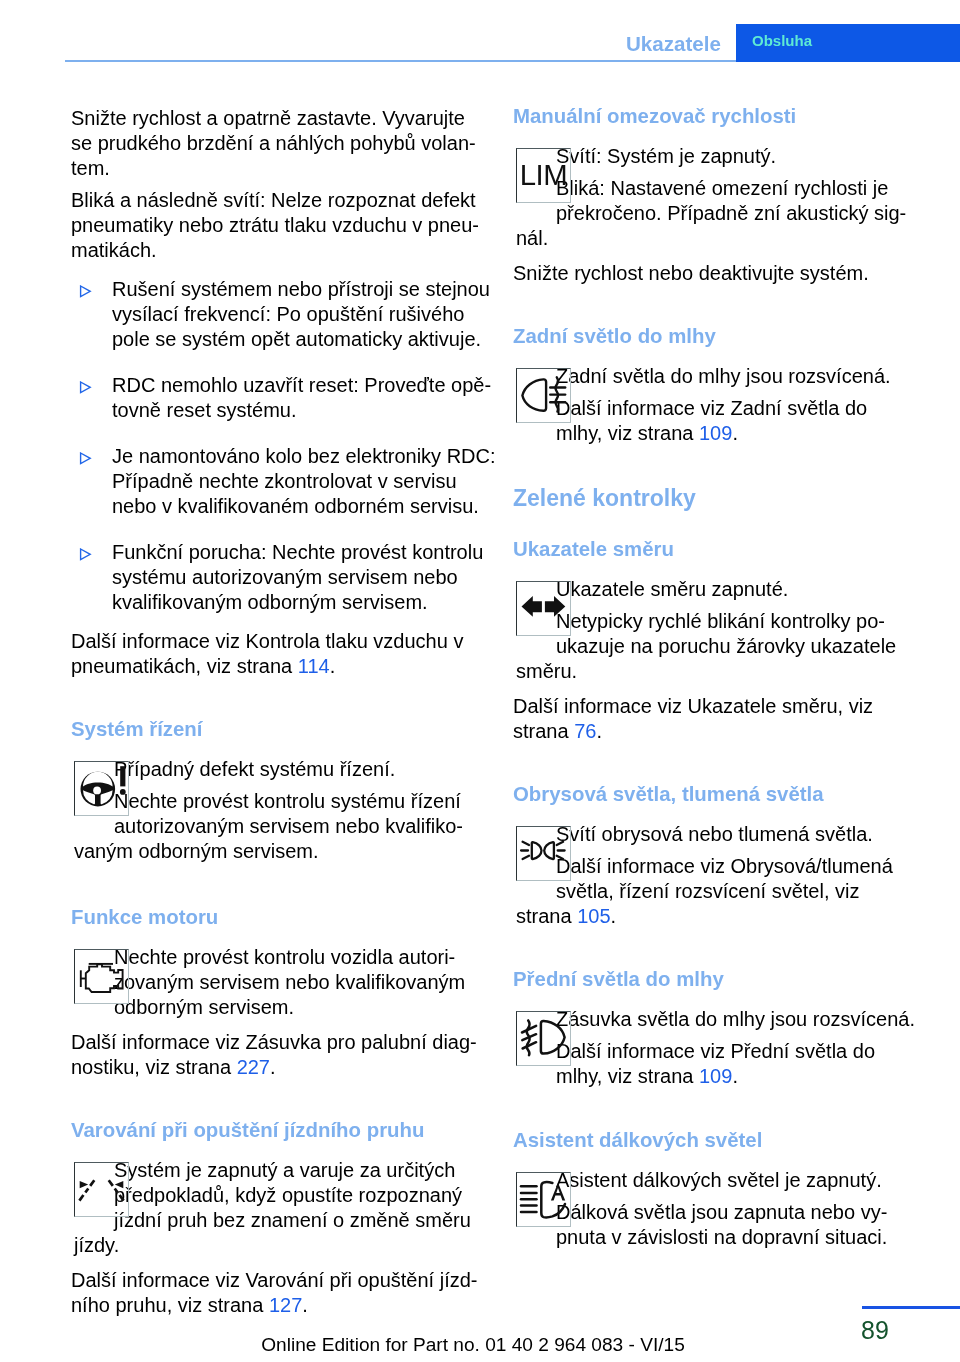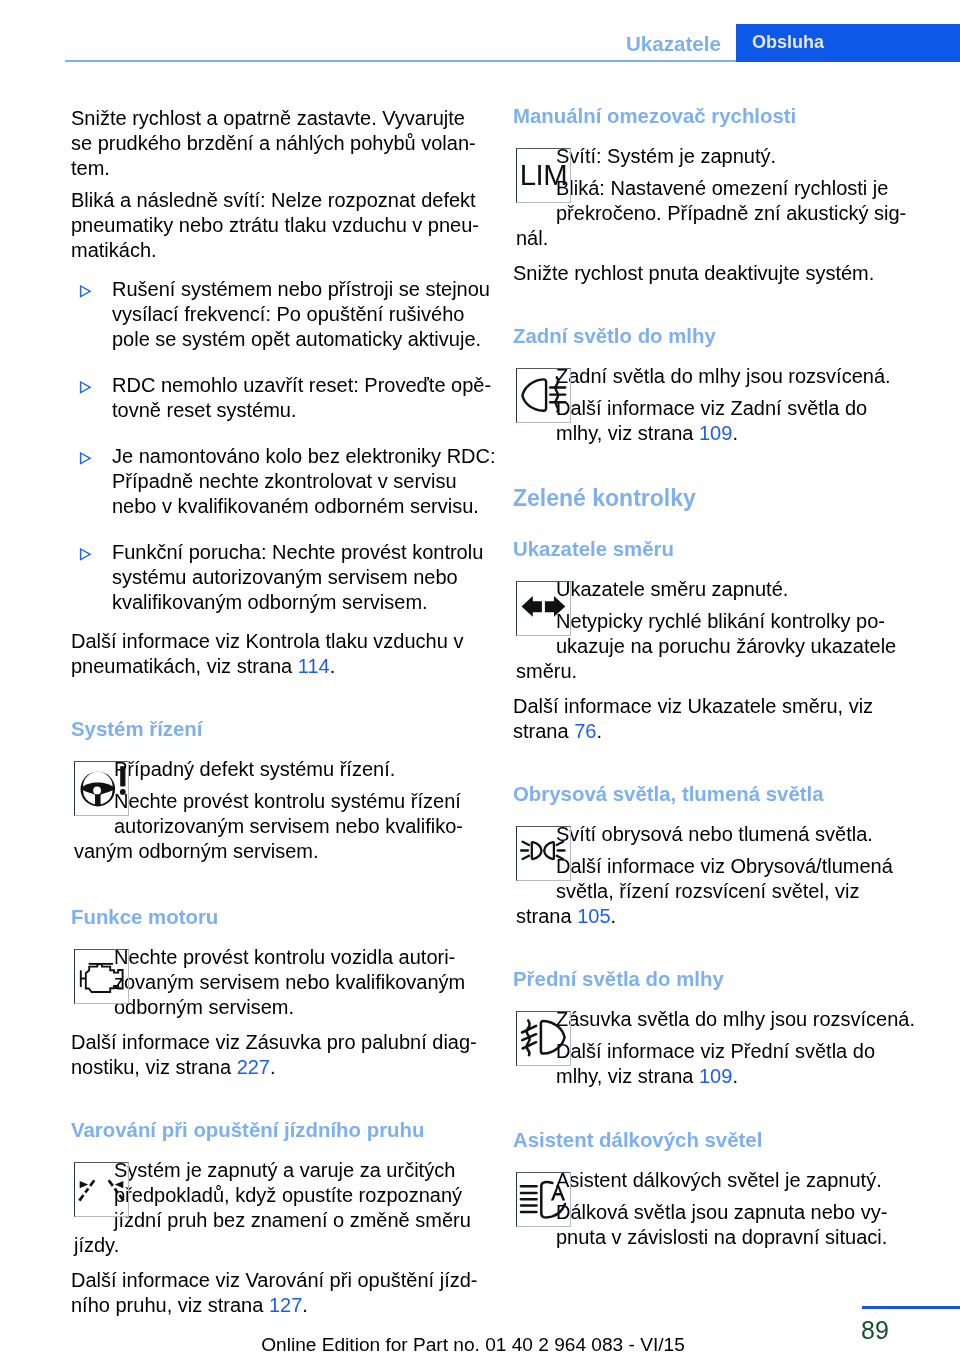--- a/index.html
+++ b/index.html
@@ -8,21 +8,21 @@
        position:relative;overflow:hidden;
        -webkit-font-smoothing:antialiased;
        text-rendering:optimizeLegibility;}
   .page{position:absolute;left:0;top:0;width:960px;height:1362px;background:#fff;}
 
   
   .hdr-rule{position:absolute;left:65px;top:60px;width:671px;height:2px;background:#7eb0ee;}
   .hdr-crumb{position:absolute;left:0;top:32px;width:721px;text-align:right;
              font-size:20.6px;font-weight:bold;color:#7eb0ee;}
   .hdr-tab{position:absolute;left:736px;top:24px;width:224px;height:38px;background:#0d58e6;}
-  .hdr-tab span{position:absolute;left:16px;top:8px;font-size:18px;font-weight:bold;color:#e5e5e5;text-align:center;}
+  .hdr-tab span{position:absolute;left:16px;top:8px;font-size:15px;font-weight:bold;color:#5eead4;text-align:center;}
 
   
   .col{position:absolute;}
   .col-left{left:71px;top:106px;width:420px;}
   .col-right{left:513px;top:104px;width:420px;}
 
   .para{margin:0;font-size:20px;line-height:25px;color:#000;white-space:pre;}
   .gap{height:7px;}
   .ref{color:#1e5fe8;}
 
@@ -185,21 +185,21 @@
             <text x="27.5" y="37.2" font-family="Liberation Sans, sans-serif" font-size="29.3" fill="#111" text-anchor="middle" letter-spacing="-0.4">LIM</text>
           </svg>
         </div>
       <p class="itxt ind">Svítí: Systém je zapnutý.</p>
       <div class="gap"></div>
       <p class="itxt ind">Bliká: Nastavené omezení rychlosti je
 překročeno. Případně zní akustický sig-</p>
       <p class="itxt">nál.</p>
     </div>
     <div class="gap"></div>
-    <p class="para">Snižte rychlost pnuta deaktivujte systém.</p>
+    <p class="para">Snižte rychlost nebo deaktivujte systém.</p>
 
     <div style="height:38px"></div>
     <h2 class="head">Zadní světlo do mlhy</h2>
     <div style="height:12px"></div>
     <div class="iconblock">
       <div class="ibox">
           <svg width="55" height="55" viewBox="0 0 55 55" aria-hidden="true">
             <g fill="none" stroke="#111" stroke-width="2.4" stroke-linecap="round" stroke-linejoin="round">
               <path d="M27.4 11.4 C16.8 12.1 8.4 18.9 6.4 27.6 C8.4 36.4 16.8 42.0 27.4 42.8 C29.2 42.9 30.0 42.0 30.1 40.3 L30.1 13.9 C30.0 12.2 29.2 11.3 27.4 11.4 Z"></path>
               <path d="M40.8 9.3 C42.6 12.0 42.6 14.0 40.8 16.5 C39.0 19.0 39.0 21.0 40.8 23.6 C42.6 26.2 42.6 28.2 40.8 30.8 C39.0 33.4 39.0 35.4 40.8 38.0 C42.6 40.6 42.6 42.0 41.4 43.6"></path>

